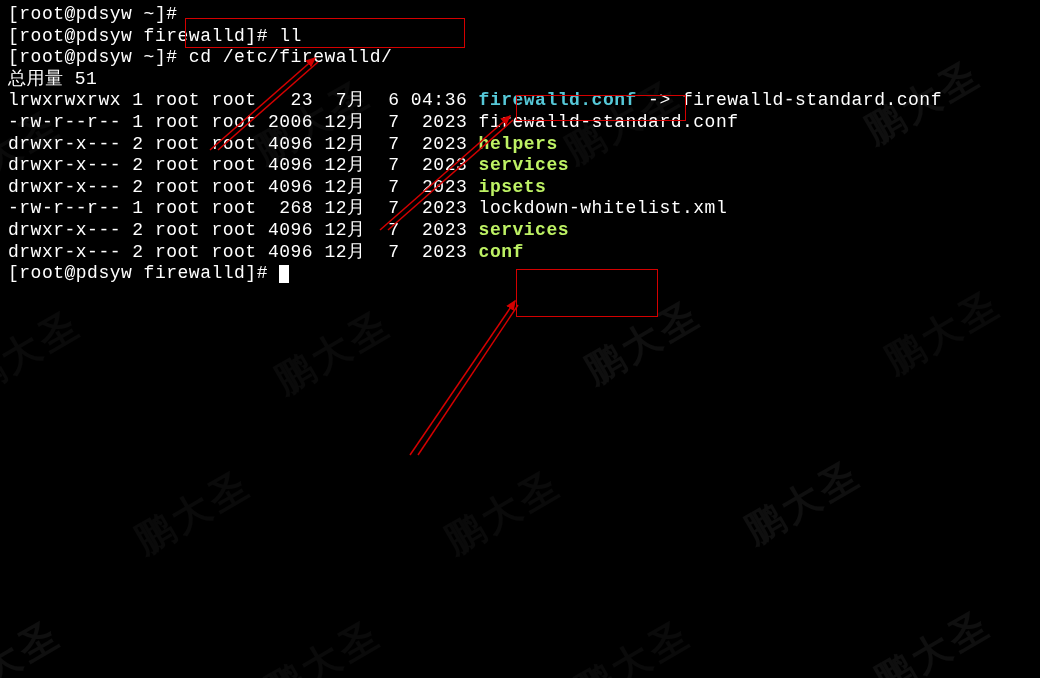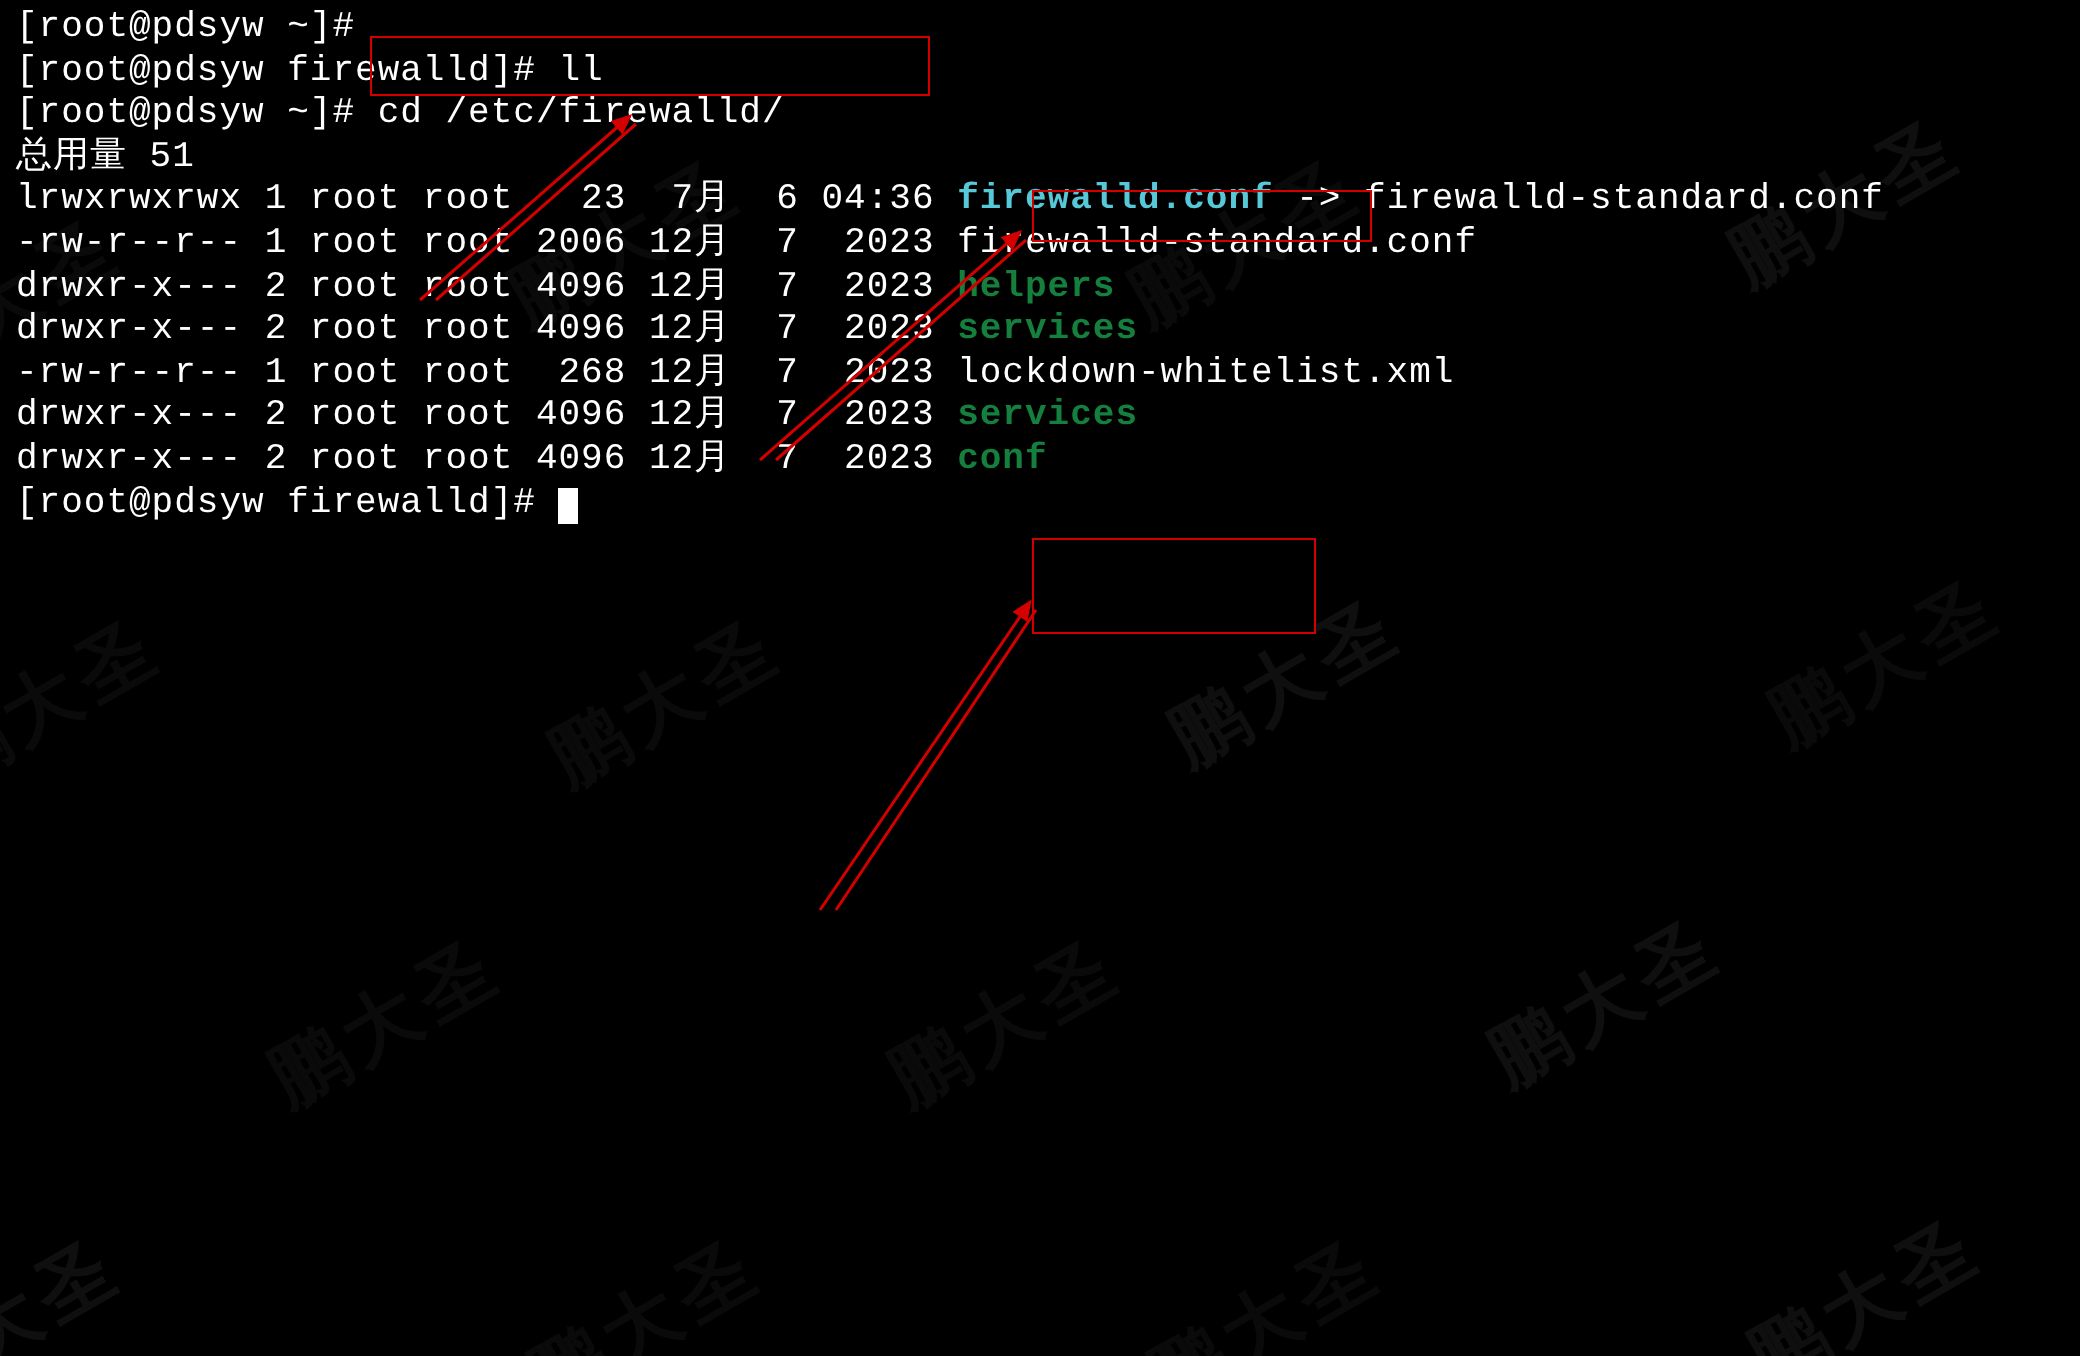--- a/index.html
+++ b/index.html
@@ -24,21 +24,21 @@
       z-index: 5;
     }
     .line {
       white-space: pre;
       letter-spacing: 0.5px;
     }
     .cyan {
       color: #56c8d8;
     }
     .blue {
-      color: #15803d;
+      color: #bef264;
     }
     .bold {
       font-weight: bold;
     }
     .highlight-box {
       position: absolute;
       border: 1.5px solid #d40000;
       pointer-events: none;
       z-index: 10;
     }
@@ -75,20 +75,21 @@
 
 <div class="terminal-content">
   <div class="line">[root@pdsyw ~]#</div>
   <div class="line"><span>[root@pdsyw firewalld]# </span><span>ll</span></div>
   <div class="line"><span>[root@pdsyw ~]# </span><span>cd /etc/firewalld/</span></div>
   <div class="line">总用量 51</div>
   <div class="line"><span>lrwxrwxrwx 1 root root   23  7月  6 04:36 </span><span class="cyan bold">firewalld.conf</span><span> -&gt; firewalld-standard.conf</span></div>
   <div class="line"><span>-rw-r--r-- 1 root root 2006 12月  7  2023 </span><span>firewalld-standard.conf</span></div>
   <div class="line"><span>drwxr-x--- 2 root root 4096 12月  7  2023 </span><span class="blue bold">helpers</span></div>
   <div class="line"><span>drwxr-x--- 2 root root 4096 12月  7  2023 </span><span class="blue bold">services</span></div>
+  <div class="line"><span>drwxr-x--- 2 root root 4096 12月  7  2023 </span><span class="blue bold">ipsets</span></div>
   <div class="line"><span>-rw-r--r-- 1 root root  268 12月  7  2023 </span><span>lockdown-whitelist.xml</span></div>
   <div class="line"><span>drwxr-x--- 2 root root 4096 12月  7  2023 </span><span class="blue bold">services</span></div>
   <div class="line"><span>drwxr-x--- 2 root root 4096 12月  7  2023 </span><span class="blue bold">conf</span></div>
   <div class="line"><span>[root@pdsyw firewalld]# </span><span class="cursor"></span></div>
 </div>
 
 <div class="highlight-box" style="left:185px; top:18px; width:280px; height:30px;"></div>
 <div class="highlight-box" style="left:516px; top:95px; width:170px; height:26px;"></div>
 <div class="highlight-box" style="left:516px; top:269px; width:142px; height:48px;"></div>
 

